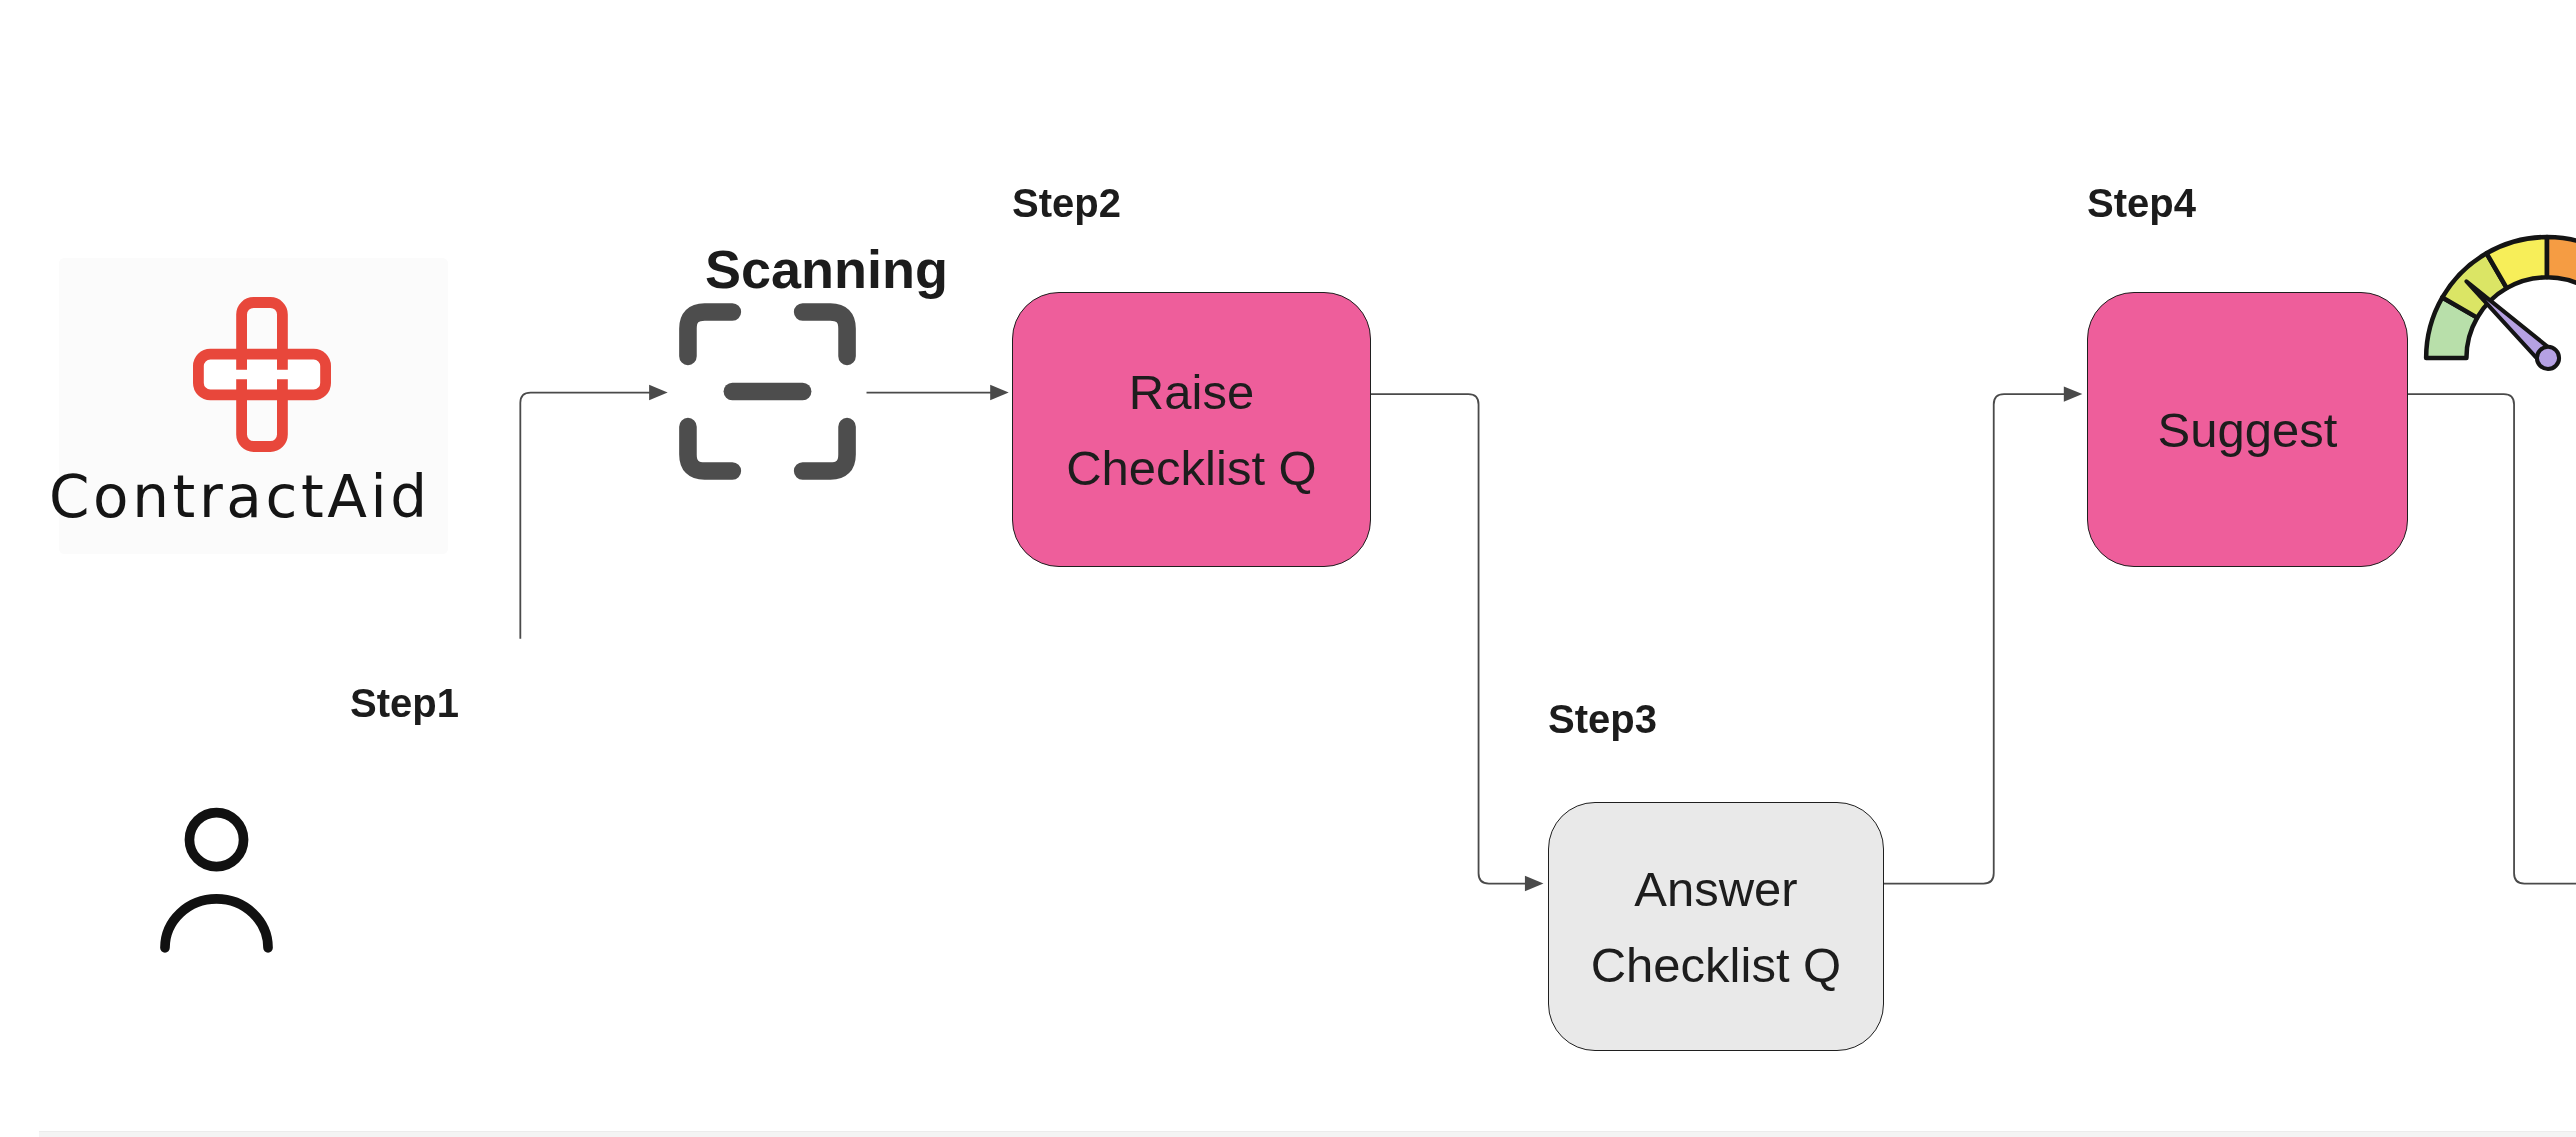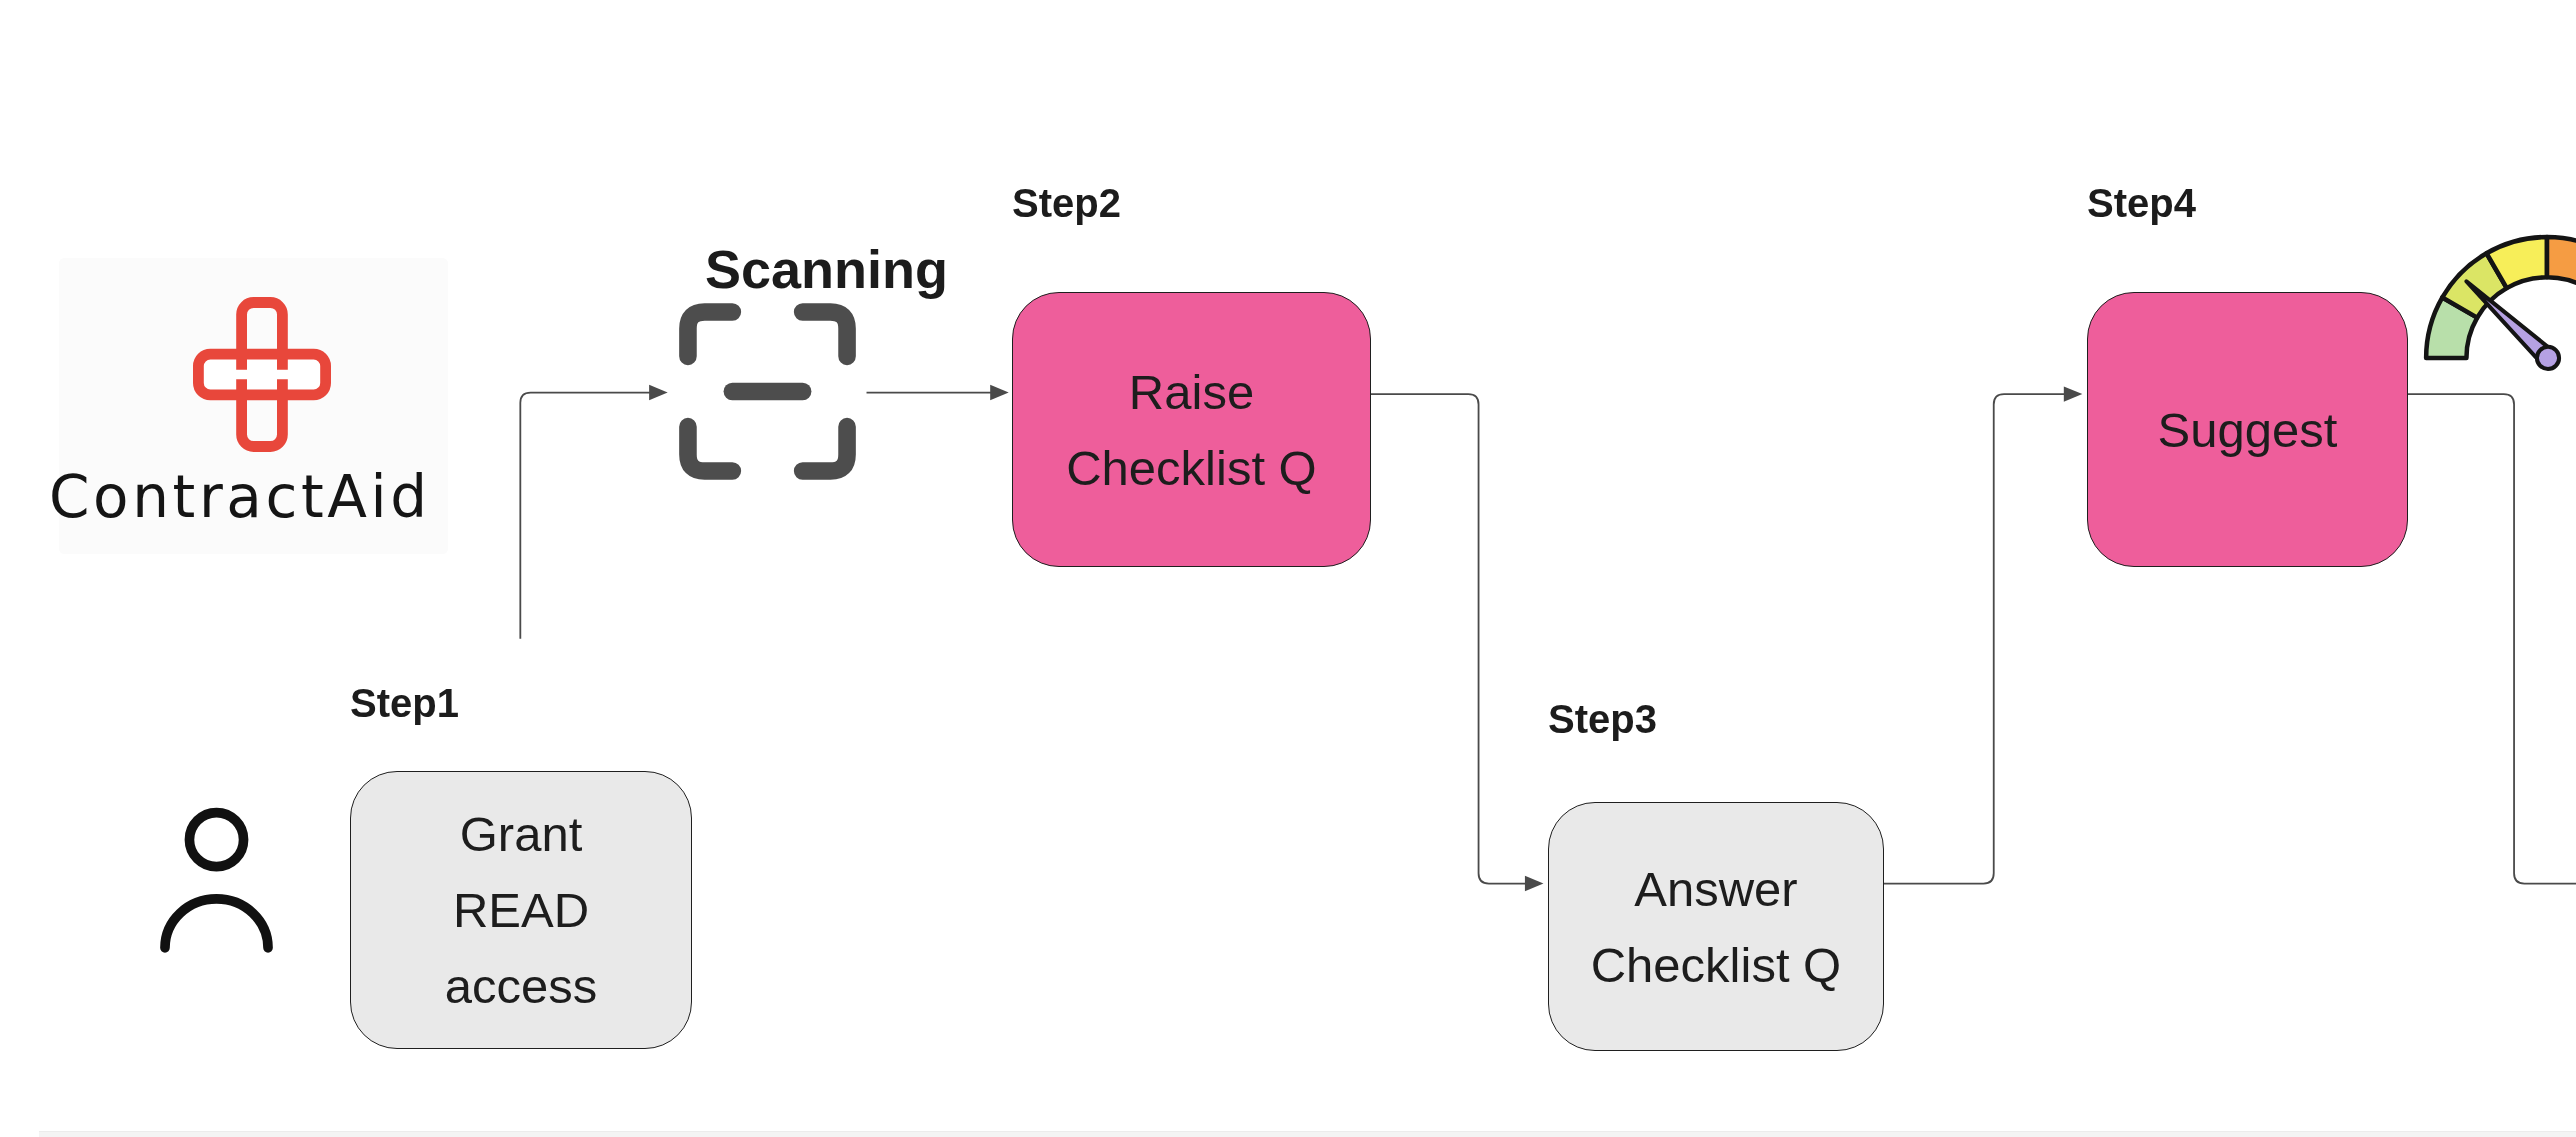--- a/index.html
+++ b/index.html
@@ -98,25 +98,20 @@
     <g fill="none" stroke="var(--scan-icon,#4d4d4d)" stroke-width="9.5" stroke-linecap="round" stroke-linejoin="round">
       <path d="M 31 7 L 16 7 Q 7 7 7 16 L 7 31"></path>
       <path d="M 69 7 L 84 7 Q 93 7 93 16 L 93 31"></path>
       <path d="M 7 69 L 7 84 Q 7 93 16 93 L 31 93"></path>
       <path d="M 93 69 L 93 84 Q 93 93 84 93 L 69 93"></path>
       <path d="M 31 50 L 69 50"></path>
     </g>
   </svg>
 
   <div class="abs step-label" style="left:350px; top:645px; width:340px;margin-top:36px;">Step1</div>
-  <div class="abs step-box gray" style="left:350px; top:737px; width:340px; height:276px;">
-    <div class="box-line">Grant</div>
-    <div class="box-line">READ</div>
-    <div class="box-line">access</div>
-  </div>
 
   <div class="abs step-label" style="left:1012px; top:181px; width:357px;">Step2</div>
   <div class="abs step-box pink" style="left:1012px; top:258px; width:357px; height:273px;">
     <div class="box-line">Raise</div>
     <div class="box-line">Checklist Q</div>
   </div>
 
   <div class="abs step-label" style="left:1548px; top:697px; width:334px;">Step3</div>
   <div class="abs step-box gray" style="left:1548px; top:768px; width:334px; height:247px;">
     <div class="box-line">Answer</div>

